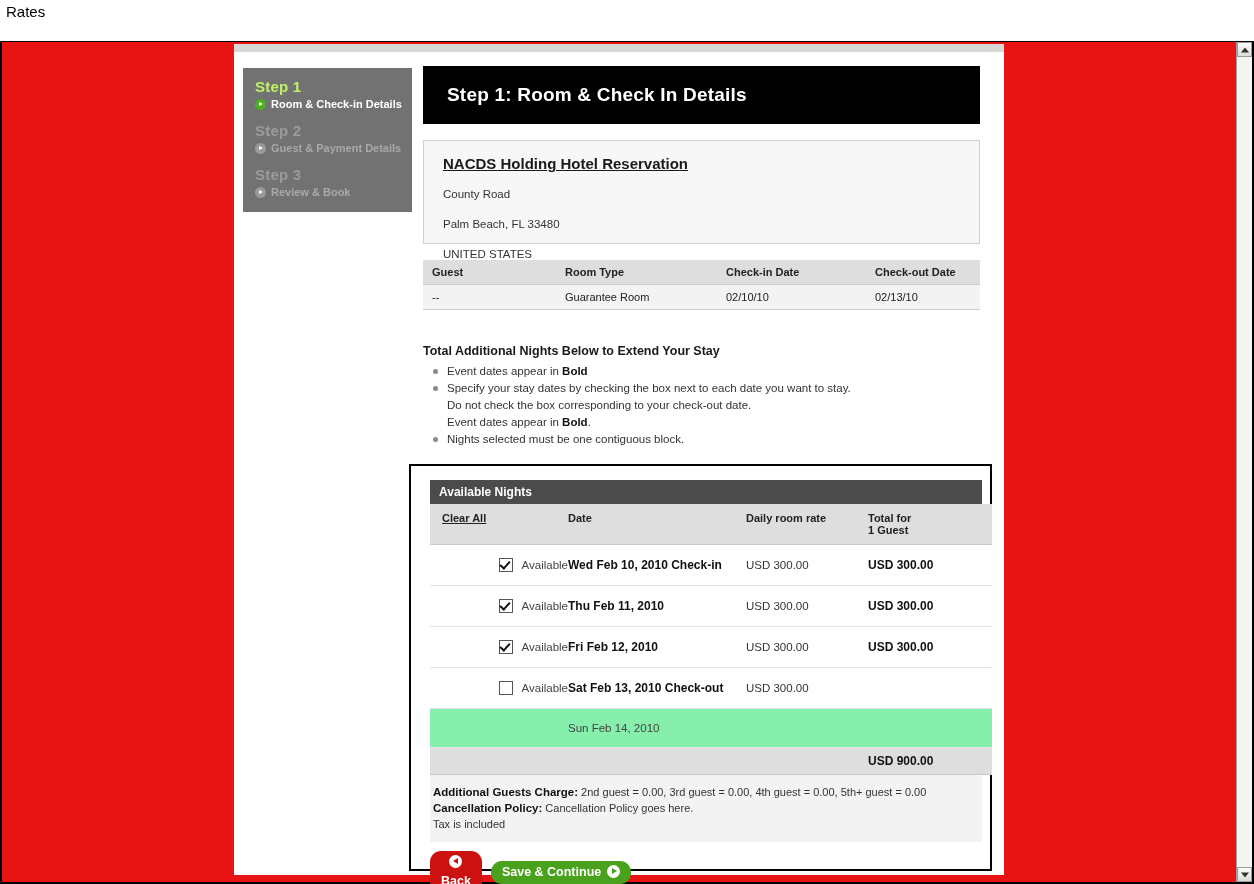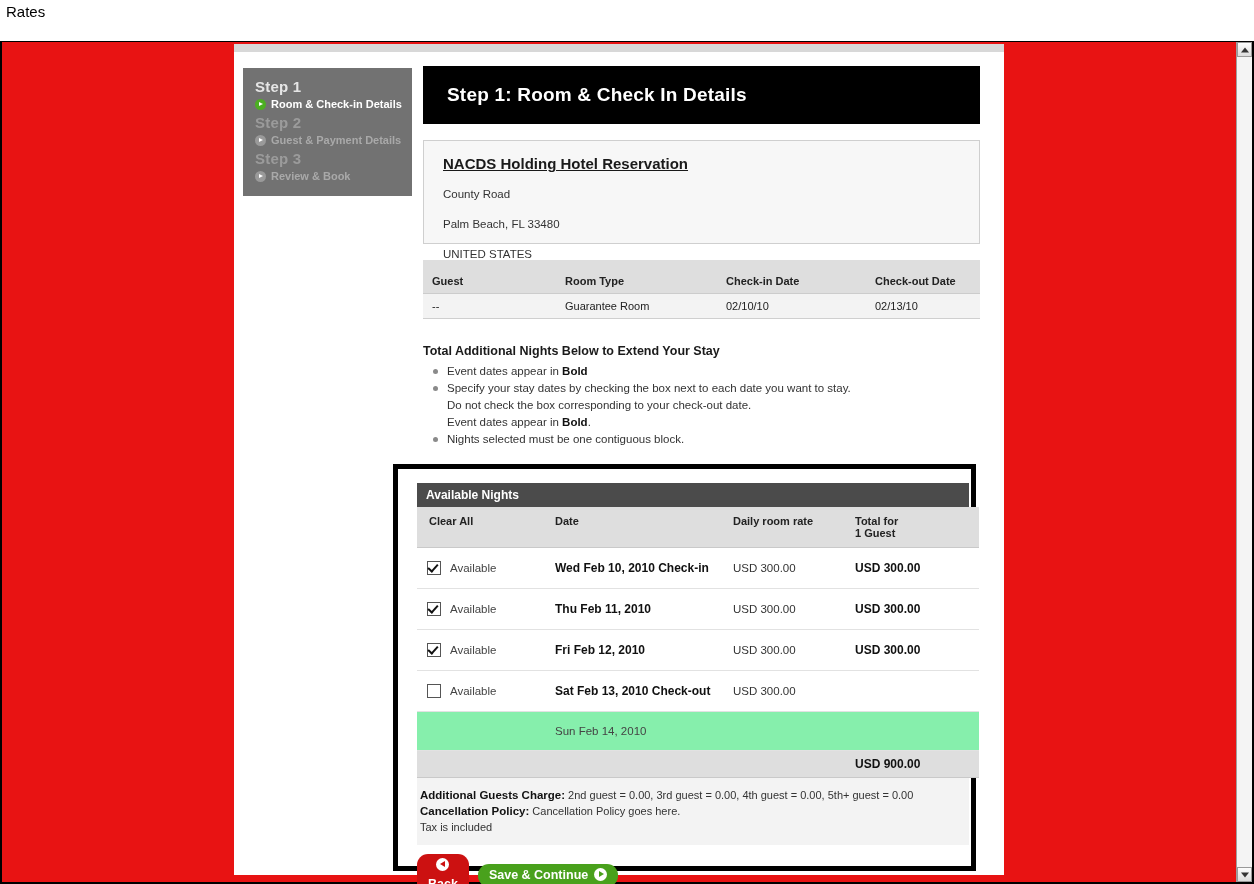--- a/index.html
+++ b/index.html
@@ -110,25 +110,25 @@
     position: absolute;
     left: 9px; top: 24px;
     width: 169px;
     background: #727272;
     padding: 10px 0 14px 0;
     box-sizing: border-box;
   }
   .step {
     padding: 0 0 0 12px;
   }
-  .step + .step { margin-top: 4px; }
+  .step + .step { margin-top: 12px; }
   .step-title {
     font-size: 15px;
     font-weight: bold;
-    color: #e5e5e5;
+    color: #bef264;
     letter-spacing: 0.2px;
   }
   .step.inactive .step-title { color: #9b9b9b; }
   .step-sub {
     font-size: 11px;
     font-weight: bold;
     color: #ffffff;
     margin-top: 3px;
     display: flex;
     align-items: center;
@@ -235,21 +235,21 @@
     width: 100%;
     border-collapse: collapse;
     table-layout: fixed;
   }
   .guest-info table.grid th {
     background: #dedede;
     font-size: 11px;
     font-weight: bold;
     color: #222;
     text-align: left;
-    padding: 15px 0 6px 9px;
+    padding: 6px 0 6px 9px;
     border-bottom: 1px solid #cccccc;
   }
   .guest-info table.grid td {
     background: #f3f3f3;
     font-size: 11px;
     color: #222;
     padding: 6px 0 6px 9px;
     border-bottom: 1px solid #cfcfcf;
   }
   
@@ -282,24 +282,24 @@
     position: absolute;
     left: -12px; top: 6px;
     width: 5px; height: 5px;
     border-radius: 50%;
     background: #8a8a8a;
   }
   .instructions b { color: #111; }
   
   .nights-outline {
     position: absolute;
-    left: 159px; top: 420px;
+    left: 175px; top: 420px;
     width: 583px;
     height: 407px;
-    border: 5px solid #000000;
+    border: 2px solid #000000;
     box-sizing: border-box;
     background: #ffffff;
   }
   .nights-inner {
     position: absolute;
     left: 19px; top: 14px;
     width: 552px;
   }
   .nights-table {
     width: 100%;
@@ -317,25 +317,26 @@
     border-bottom: 1px solid #c9c9c9;
   }
   .nights-table td {
     font-size: 11.5px;
     color: #333;
     padding: 13px 0 13px 0;
     border-bottom: 1px solid #e2e2e2;
     background: #ffffff;
     vertical-align: middle;
   }
-  .col-check { width: 128px; padding-left: 10px !important; }
+  .col-check { width: 128px; padding-left: 10px !important; text-align: right; }
   .col-date { width: 178px; }
   .col-rate { width: 122px; }
   .col-total { width: 124px; }
   .clear-all {
+    text-decoration: underline;
     color: #222;
     cursor: pointer;
     padding-left: 2px;
   }
   .chk {
     display: inline-block;
     width: 12px; height: 12px;
     border: 1px solid #555;
     background: #ffffff;
     vertical-align: middle;

